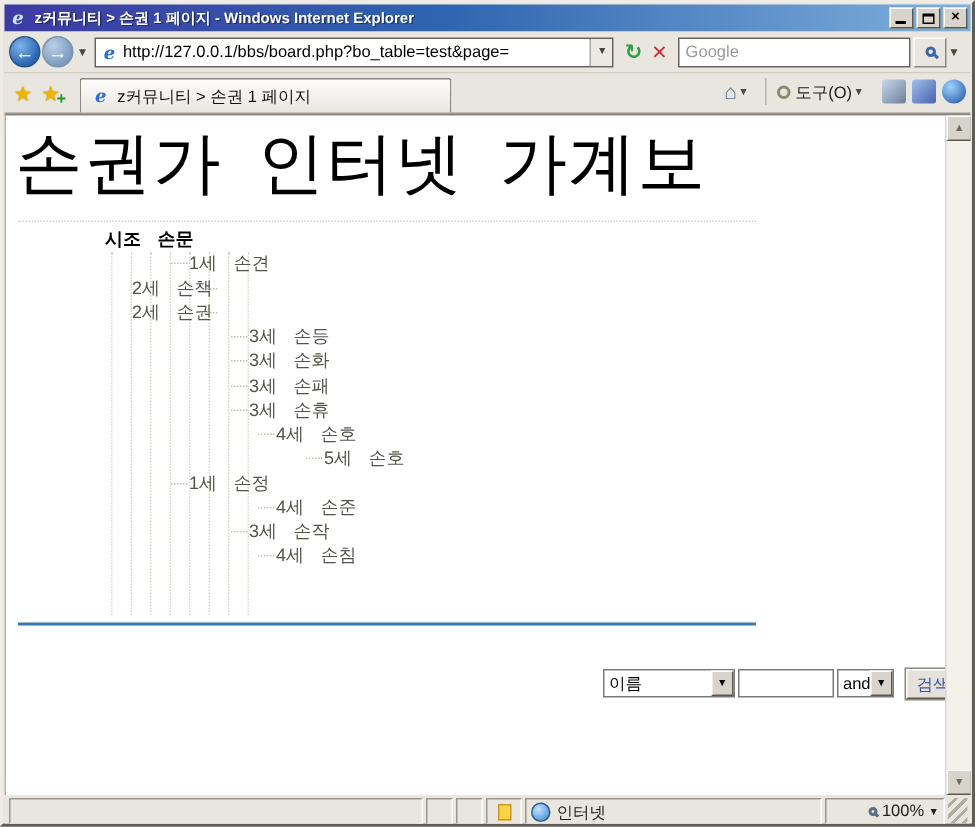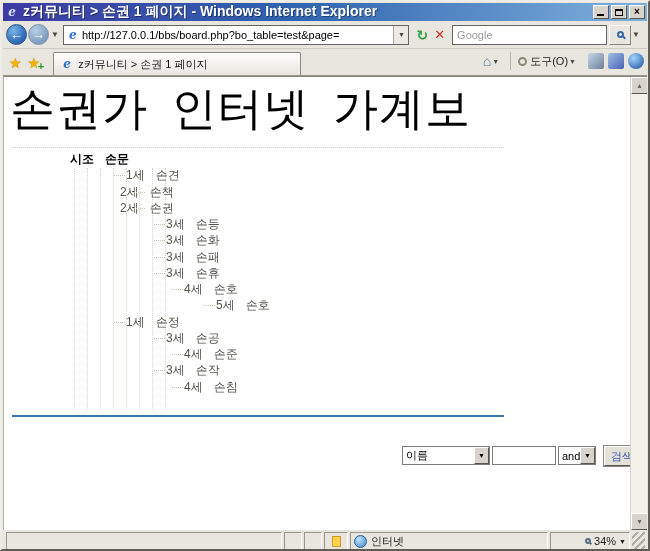--- a/index.html
+++ b/index.html
@@ -2,21 +2,21 @@
 <html><head>
 <meta charset="utf-8">
 <style>
   html,body{margin:0;padding:0;background:#555;}
   *{box-sizing:border-box;font-family:"Liberation Sans","DejaVu Sans",sans-serif;}
   .window{position:relative;width:650px;height:551px;background:#e9e6e0;
     border:2px solid;border-color:#efece6 #5f5d55 #5f5d55 #efece6;padding:1px;overflow:hidden;}
   
   .titlebar{height:18px;display:flex;align-items:center;padding:0 2px;
     background:linear-gradient(90deg,#3e3aa4 0%,#2e64b0 45%,#7fb0dc 100%);}
-  .titlebar .ttext{color:#fff;font-size:14px;font-weight:bold;margin-left:4px;flex:1;
+  .titlebar .ttext{color:#fff;font-size:10px;font-weight:bold;margin-left:4px;flex:1;
     white-space:nowrap;overflow:hidden;text-shadow:1px 1px 0 rgba(0,0,0,.4);}
   .eicon{display:inline-block;width:14px;height:14px;text-align:center;line-height:14px;
     font-family:"DejaVu Serif",serif;font-style:italic;font-weight:bold;color:#2b6fd4;
     font-size:12px;background:transparent;}
   .titlebar .eicon{color:#cfe4ff;}
   .winbtn{width:16px;height:14px;margin-left:2px;background:#d8d4cc;position:relative;
     border:1px solid;border-color:#fff #5a584e #5a584e #fff;display:inline-flex;
     align-items:center;justify-content:center;font-size:10px;line-height:10px;color:#000;}
   .glyph-min{position:absolute;left:3px;bottom:2px;width:7px;height:2px;background:#000;}
   .glyph-max{width:8px;height:7px;border:1px solid #000;border-top:2px solid #000;}
@@ -71,21 +71,21 @@
     color:#000;letter-spacing:1px;word-spacing:10px;white-space:nowrap;}
   .hr-top{position:absolute;top:70px;left:8px;width:492px;border-top:1px dotted #d4d1c2;}
   .hr-blue{position:absolute;top:338px;left:8px;width:492px;height:2px;background:#3878ab;}
   #tree{position:absolute;top:74px;left:0;width:560px;height:262px;font-size:12px;}
   .gcol{position:absolute;top:17px;bottom:3px;width:0;border-left:1px dotted #d6d6c6;}
   .g1{left:70px}.g2{left:83px}.g3{left:96px}.g4{left:109px}.g5{left:122px}.g6{left:135px}.g7{left:148px}.g8{left:161px}
   .trow{position:relative;height:16.25px;line-height:16px;color:#55544c;white-space:nowrap;}
   .trow.bold{color:#000;font-weight:bold;}
   .trow .nm{margin-left:11px;}
   .lv0{padding-left:66px;}
-  .lv1{padding-left:122px;}.lv2{padding-left:116px;}.lv3{padding-left:162px;}
+  .lv1{padding-left:122px;}.lv2{padding-left:84px;}.lv3{padding-left:162px;}
   .lv4{padding-left:180px;}.lv5{padding-left:212px;}
   .lv1::before,.lv2::before,.lv3::before,.lv4::before,.lv5::before{content:"";position:absolute;
     top:8px;width:11px;border-top:1px dotted #c2c2b2;}
   .lv1::before{left:110px}.lv2::before{left:130px}.lv3::before{left:150px}
   .lv4::before{left:168px}.lv5::before{left:200px}
   
   .formrow{position:absolute;top:369px;left:398px;display:flex;align-items:flex-start;}
   .csel{height:19px;background:#fff;border:1px solid #7b7b7b;display:flex;align-items:center;
     font-size:11px;color:#000;margin-right:2px;}
   .csel .seltext{flex:1;padding:0 3px;white-space:nowrap;overflow:hidden;}
@@ -202,21 +202,20 @@
           <div class="trow lv1"><span class="gen">1세</span><span class="nm">손견</span></div>
           <div class="trow lv2"><span class="gen">2세</span><span class="nm">손책</span></div>
           <div class="trow lv2"><span class="gen">2세</span><span class="nm">손권</span></div>
           <div class="trow lv3"><span class="gen">3세</span><span class="nm">손등</span></div>
           <div class="trow lv3"><span class="gen">3세</span><span class="nm">손화</span></div>
           <div class="trow lv3"><span class="gen">3세</span><span class="nm">손패</span></div>
           <div class="trow lv3"><span class="gen">3세</span><span class="nm">손휴</span></div>
           <div class="trow lv4"><span class="gen">4세</span><span class="nm">손호</span></div>
           <div class="trow lv5"><span class="gen">5세</span><span class="nm">손호</span></div>
           <div class="trow lv1"><span class="gen">1세</span><span class="nm">손정</span></div>
-          <div class="trow lv3"><span class="gen">3세</span><span class="nm">손공</span></div>
           <div class="trow lv4"><span class="gen">4세</span><span class="nm">손준</span></div>
           <div class="trow lv3"><span class="gen">3세</span><span class="nm">손작</span></div>
           <div class="trow lv4"><span class="gen">4세</span><span class="nm">손침</span></div>
         </div>
     </div>
 
     <div class="hr-blue" style="background: rgb(56, 120, 171);"></div>
 
     <div class="formrow">
       <span class="csel sel-name">
@@ -243,19 +242,19 @@
     <span class="pane p-sm"></span>
     <span class="pane p-ico">
         <span class="pgalert"></span>
       </span>
     <span class="pane p-zone">
       <span class="globe"></span>
       <span>인터넷</span>
     </span>
     <span class="pane p-zoom">
       <span class="minimag"></span>
-      <span>34%</span>
+      <span>100%</span>
       <span class="c7">▼</span>
     </span>
     <span class="grip"></span>
   </div>
 
 </div>
 
 </body></html>

